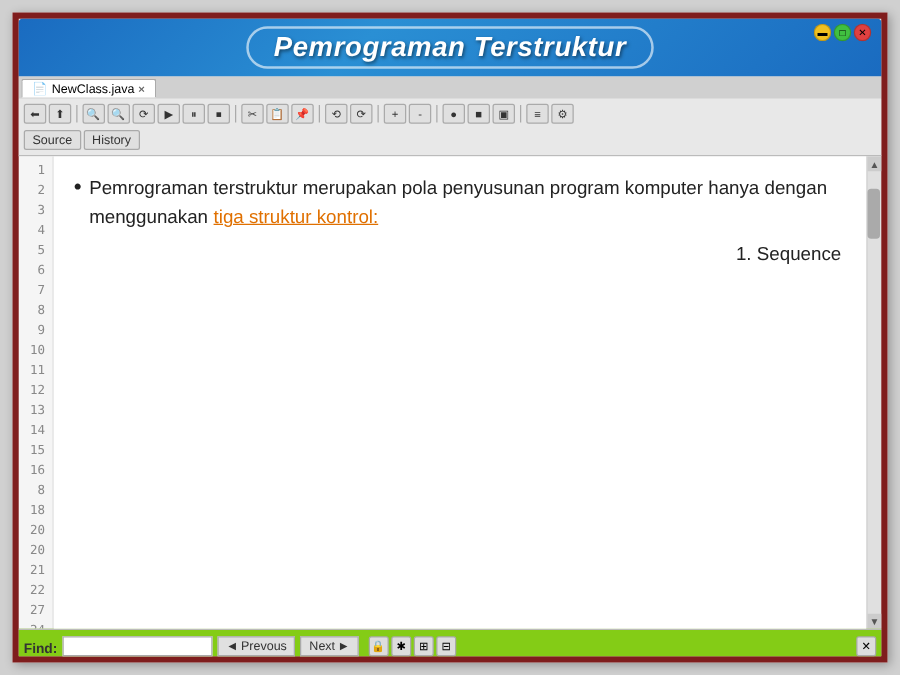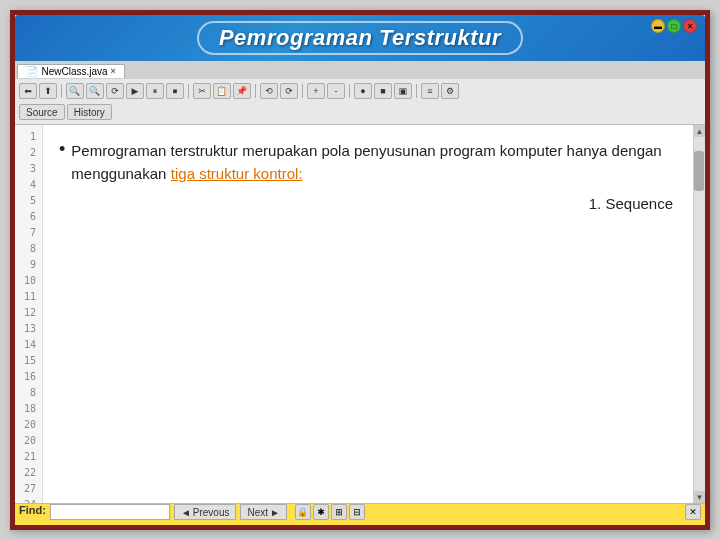--- a/index.html
+++ b/index.html
@@ -193,24 +193,24 @@
     }
 
     .list-item {
       font-size: 15px;
       color: #222;
       line-height: 1.8;
     }
 
     .find-bar {
       height: 22px;
-      background: #fde047;
+      background: #84cc16;
       border-top: 1px solid #bbb;
       display: flex;
-      align-items: flex-start;
+      align-items: flex-end;
       padding: 0 4px;
       gap: 4px;
     }
 
     .find-label {
       font-size: 11px;
       color: #333;
       font-weight: bold;
     }
 

